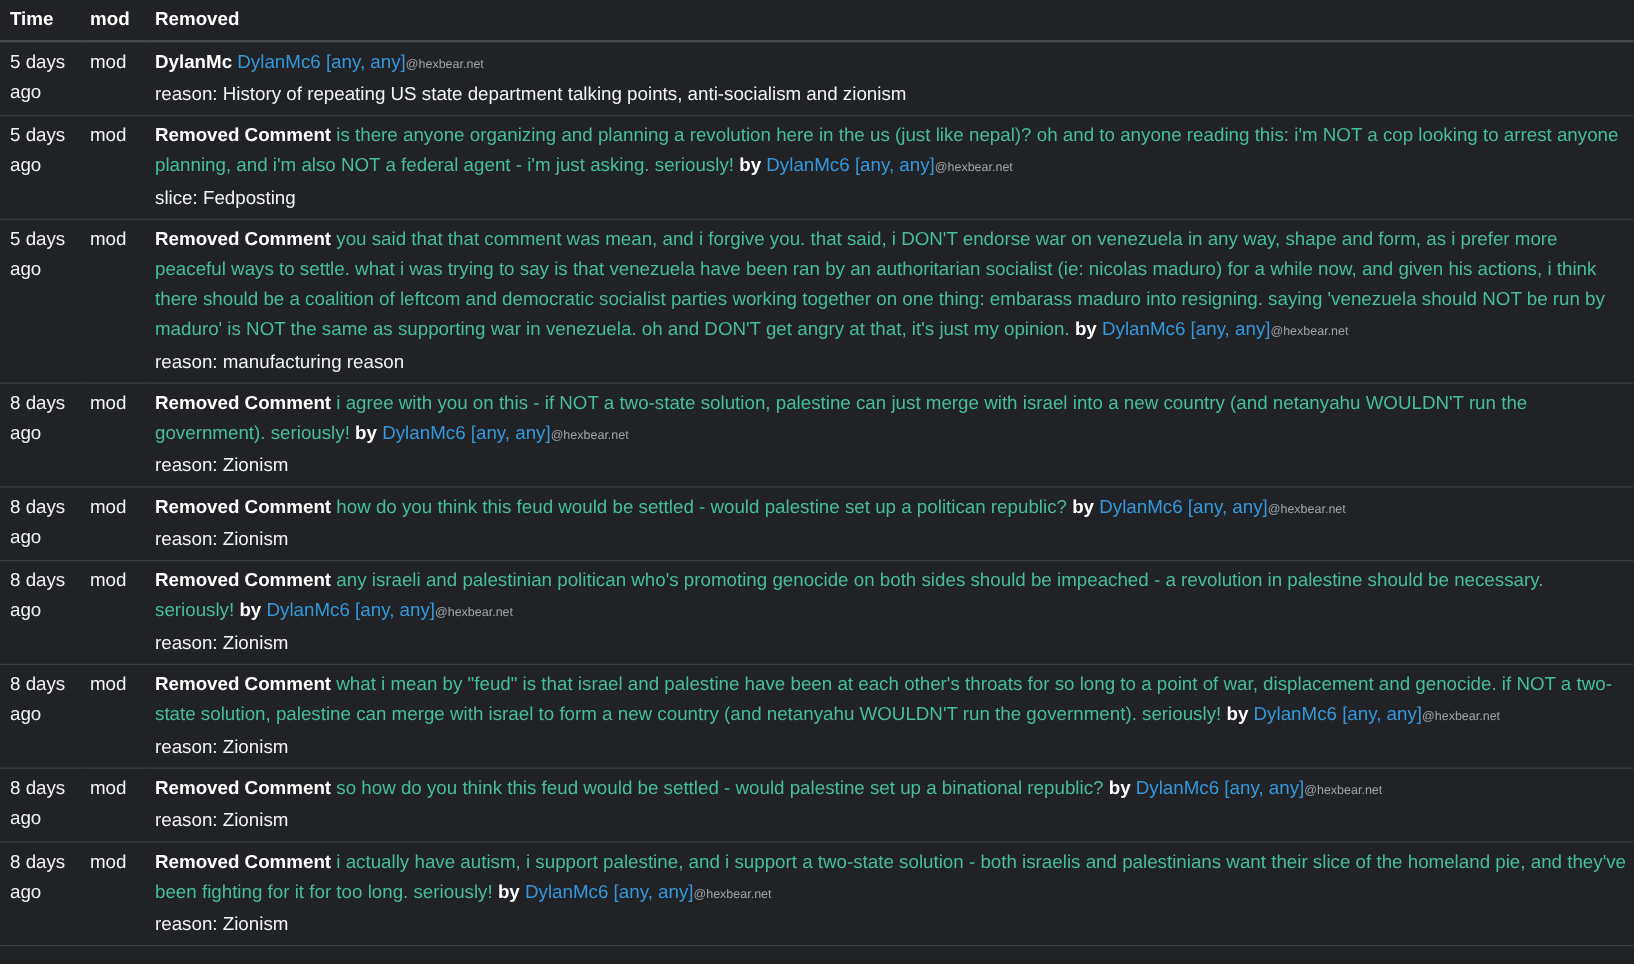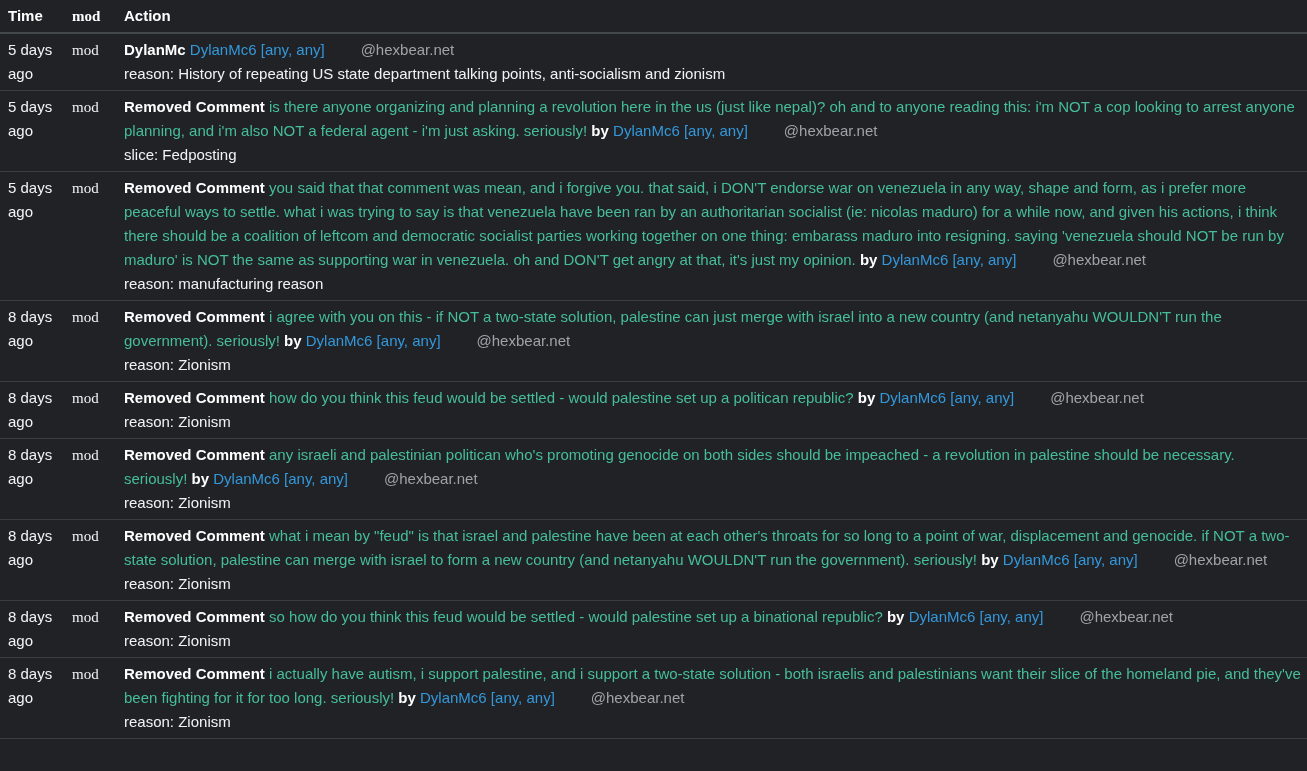--- a/index.html
+++ b/index.html
@@ -35,48 +35,47 @@
   thead th{
     font-weight:bold;
     color:var(--bold-text);
     border-bottom:2px solid var(--border-header);
     white-space:nowrap;
   }
   tbody td{
     border-bottom:1px solid var(--border-row);
   }
   th.col-time,td.cell-time{width:52px;padding-left:8px;}
-  th.col-mod,td.cell-mod{width:40px;font-family:Liberation Serif, serif;}
+  th.col-mod,td.cell-mod{width:40px;}
   td.cell-time,td.cell-mod{color:var(--text);}
   .action-label,.by-label{
     font-weight:bold;
     color:var(--bold-text);
   }
   .removed-content{color:var(--content);}
   a.user-link{
     color:var(--link);
     text-decoration:none;
     cursor:pointer;
   }
   .user-instance{
     color:var(--instance);
-    font-size:15px;
-    padding-left:36px;
+    font-size:10px;
   }
   .reason-line{color:var(--text);}
 </style>
 </head>
 <body>
 
 <table class="modlog">
   <thead>
     <tr>
       <th class="col-time">Time</th>
       <th class="col-mod">mod</th>
-      <th class="col-action">Action</th>
+      <th class="col-action">Removed</th>
     </tr>
   </thead>
   <tbody>
   <tr>
     <td class="cell-time">5 days ago</td>
     <td class="cell-mod">mod</td>
     <td class="cell-action">
       <div class="action-line">
         <span class="action-label">DylanMc</span>
         <span class="removed-content"></span>

